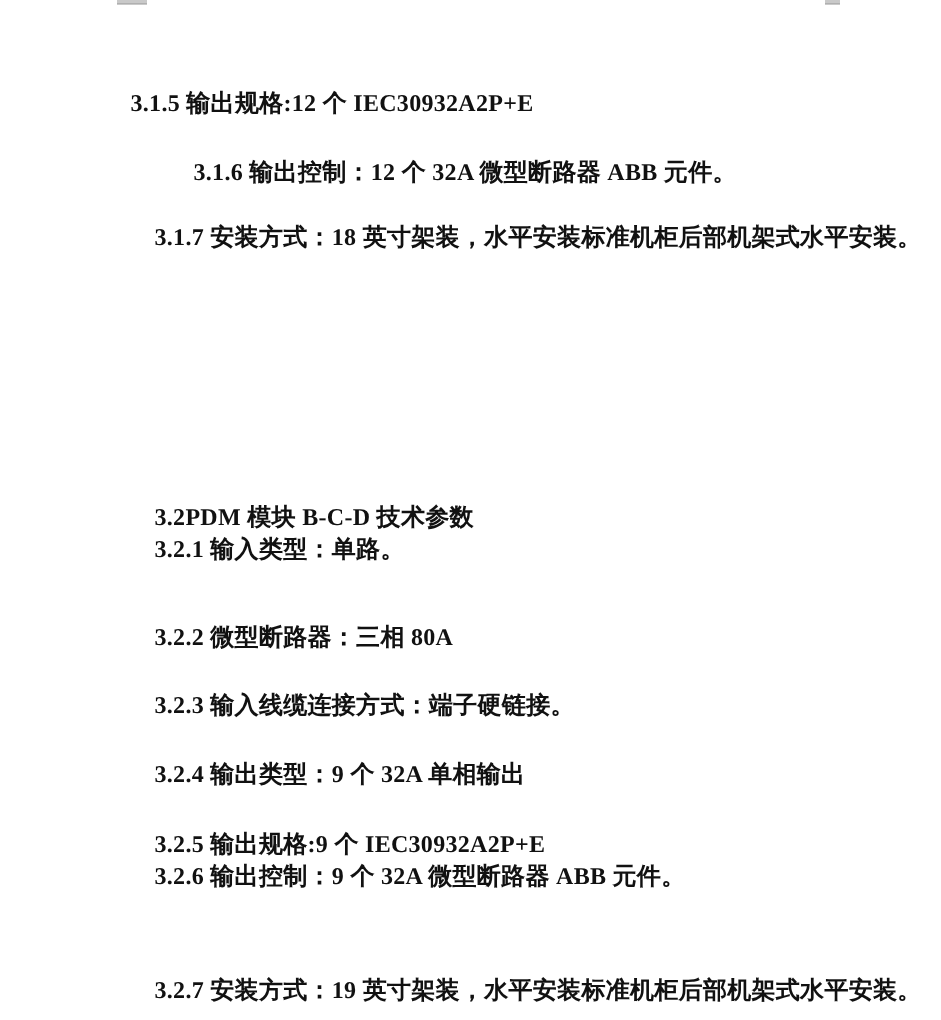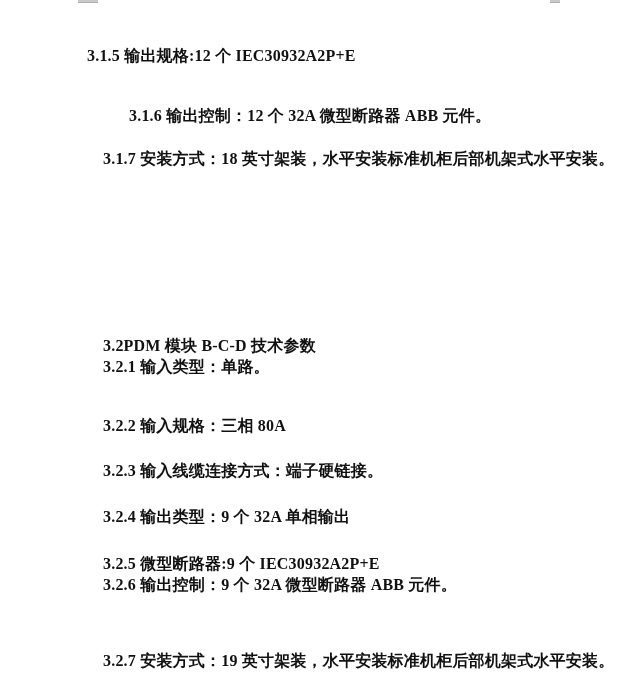--- a/index.html
+++ b/index.html
@@ -31,21 +31,21 @@
 
   .para {
     position: absolute;
     color: #111111;
     font-weight: bold;
     font-size: 16px;
     line-height: 17px;
     white-space: nowrap;
     letter-spacing: 0.2px;
   }
-  .p315 { left: 87px;  top: 47px; font-family: Liberation Serif, serif; }
+  .p315 { left: 87px;  top: 61px; font-family: Liberation Serif, serif; }
   .p316 { left: 95px;  top: 107px; margin-left: 34px; }
   .p317 { left: 103px; top: 150px; }
   .p318 {
     left: 85px; top: 195px;
     width: 460px;
     white-space: normal;
     text-align: justify;
     text-indent: 18px;
     line-height: 29px;
     letter-spacing: 0.3px;
@@ -71,25 +71,25 @@
 
   <div class="para p316">3.1.6 输出控制：12 个 32A 微型断路器 ABB 元件。</div>
 
   <div class="para p317">3.1.7 安装方式：18 英寸架装，水平安装标准机柜后部机架式水平安装。</div>
 
 
   <div class="para p32">3.2PDM 模块 B-C-D 技术参数</div>
 
   <div class="para p321">3.2.1 输入类型：单路。</div>
 
-  <div class="para p322">3.2.2 输入规格：三相 80A</div>
+  <div class="para p322">3.2.2 微型断路器：三相 80A</div>
 
   <div class="para p323">3.2.3 输入线缆连接方式：端子硬链接。</div>
 
   <div class="para p324">3.2.4 输出类型：9 个 32A 单相输出</div>
 
-  <div class="para p325">3.2.5 微型断路器:9 个 IEC30932A2P+E</div>
+  <div class="para p325">3.2.5 输出规格:9 个 IEC30932A2P+E</div>
 
   <div class="para p326">3.2.6 输出控制：9 个 32A 微型断路器 ABB 元件。</div>
 
   <div class="para p327">3.2.7 安装方式：19 英寸架装，水平安装标准机柜后部机架式水平安装。</div>
 
 </div>
 
 </body></html>

